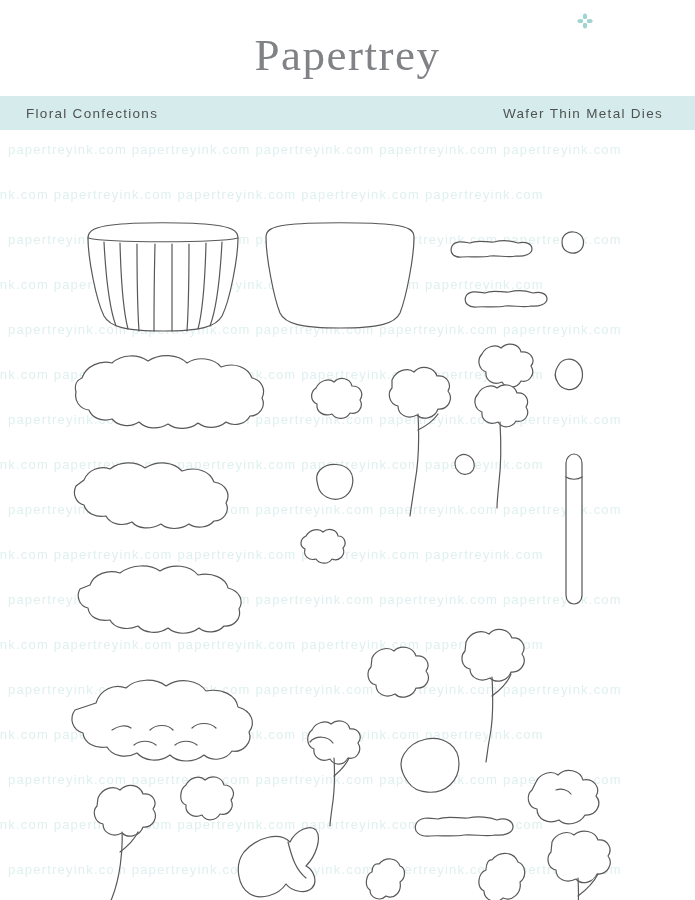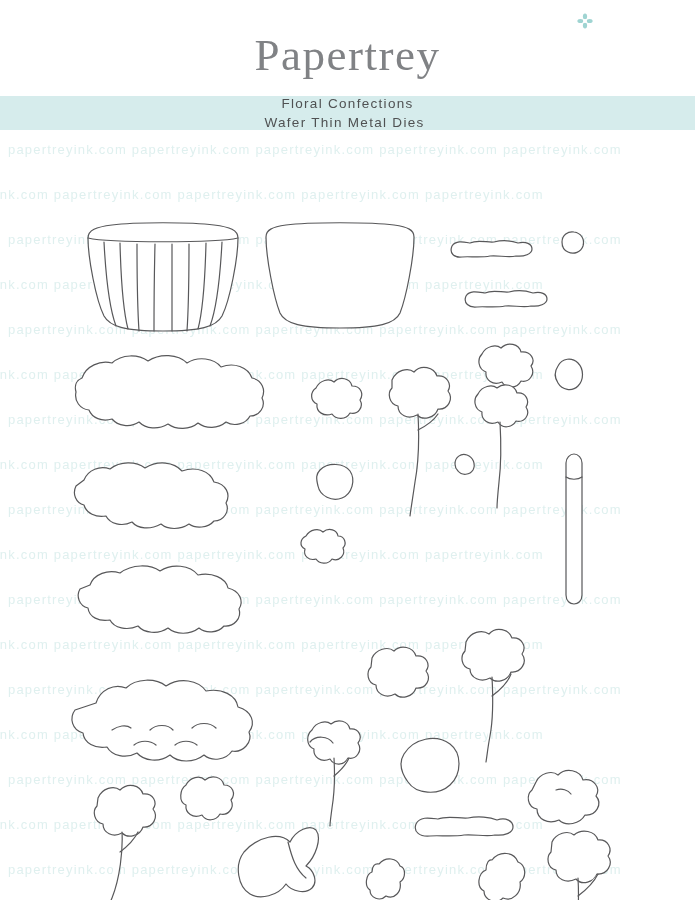--- a/index.html
+++ b/index.html
@@ -65,21 +65,20 @@
   
   .title-bar {
     position: relative;
     height: 34px;
     background: #d6ecec;
     display: flex;
     align-items: center;
     justify-content: space-between;
     padding: 0 26px;
     box-sizing: border-box;
-    flex-direction: column;
   }
   .title-left, .title-right {
     font-size: 13.5px;
     letter-spacing: 1.3px;
     color: #4f5152;
     font-family: "Liberation Sans", sans-serif;
   }
   .title-right { padding-right: 6px; }
 
   

